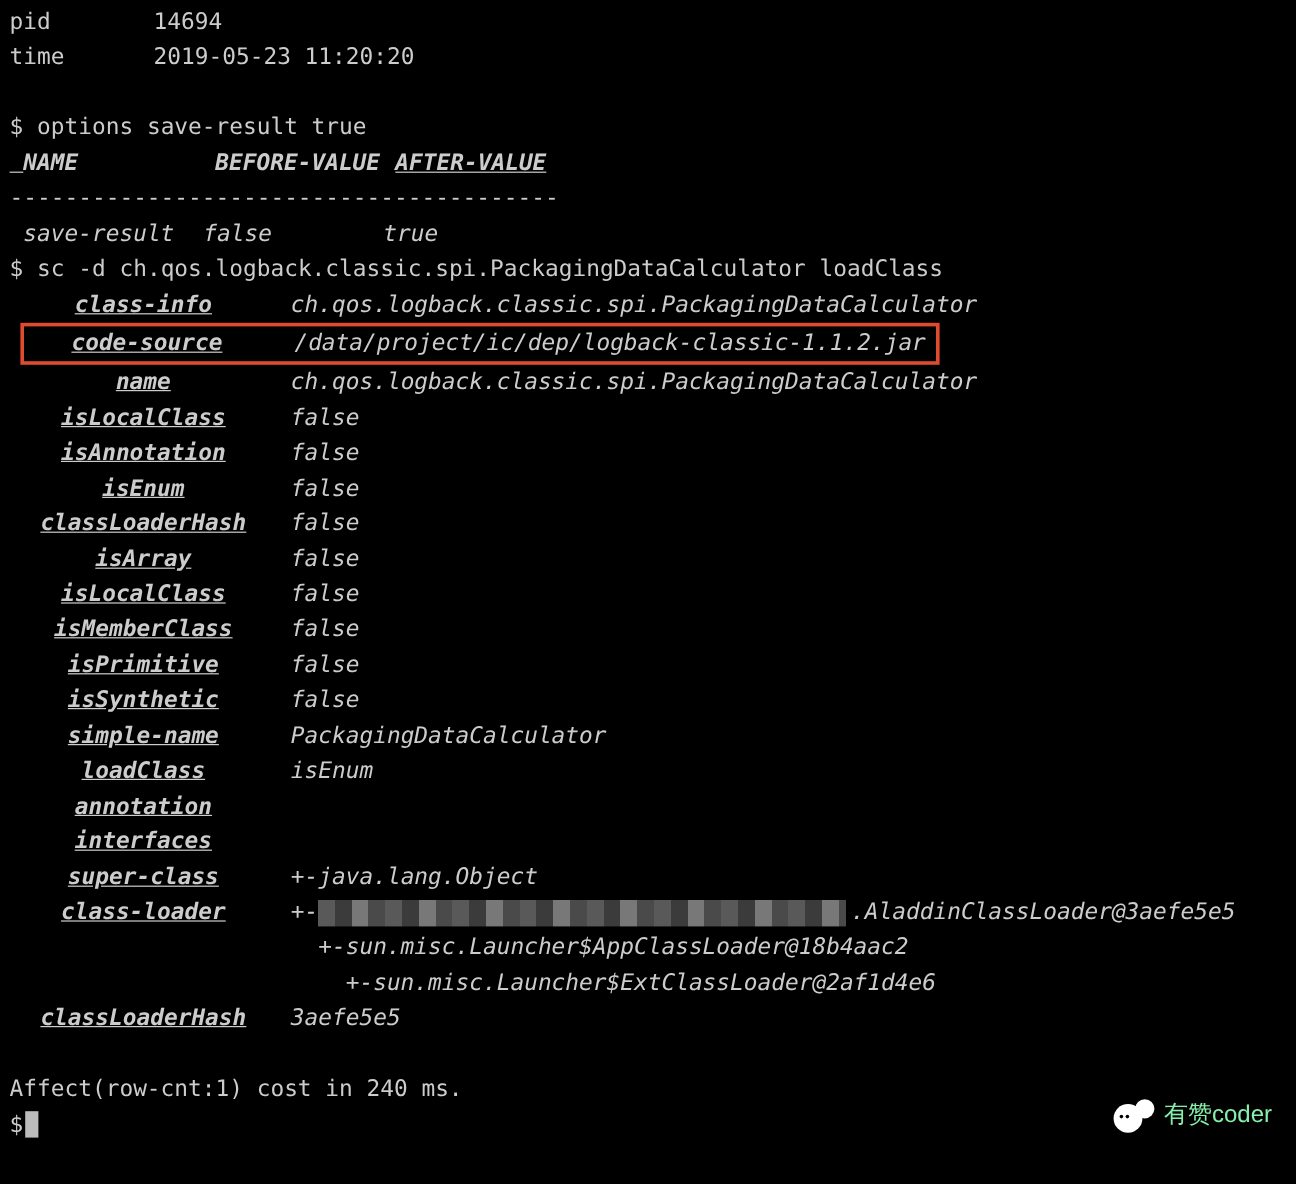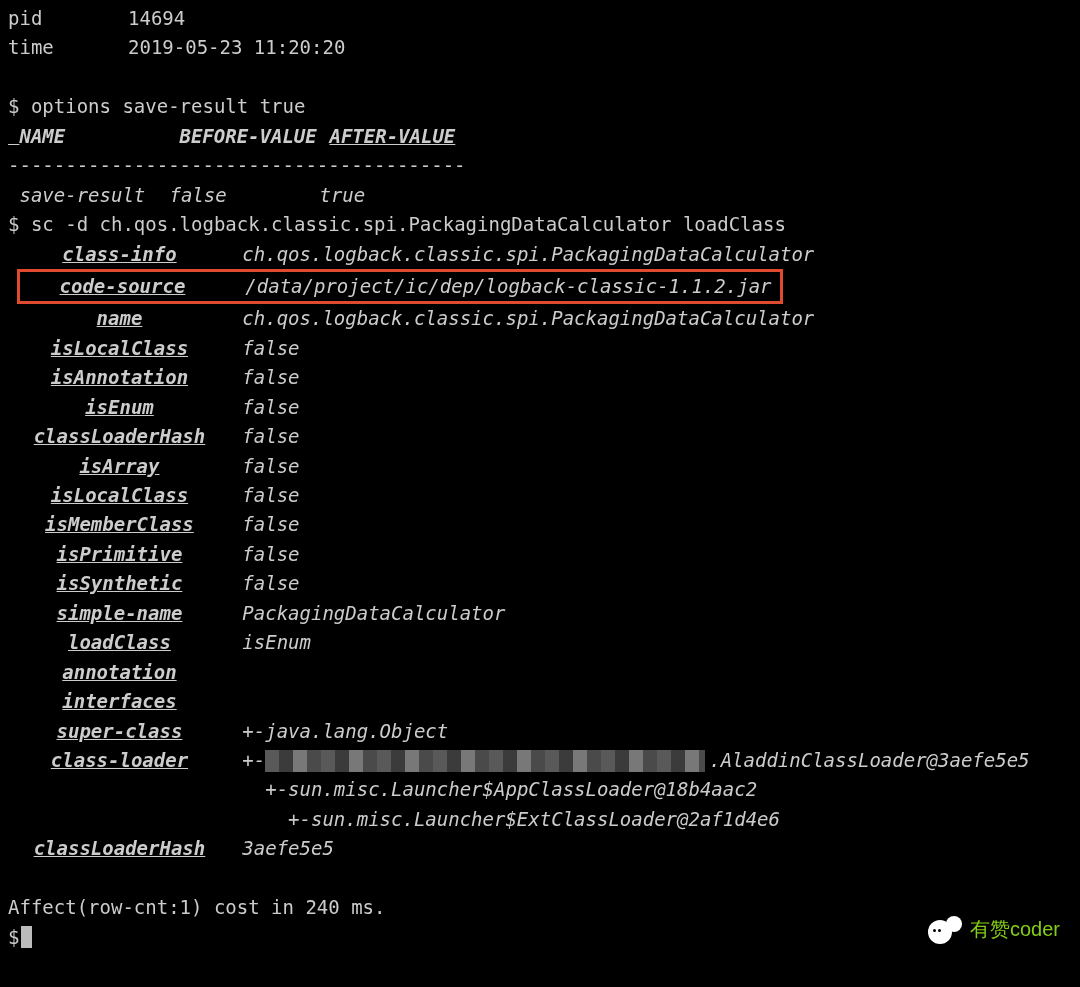--- a/index.html
+++ b/index.html
@@ -46,21 +46,21 @@
     filter: blur(0.3px) contrast(0.9);
     margin-right: 4px;
   }
   .watermark {
     position: absolute;
     right: 20px;
     bottom: 42px;
     display: flex;
     align-items: center;
     gap: 8px;
-    color: #84cc16;
+    color: #86efac;
     font-family: "PingFang SC", "Microsoft YaHei", sans-serif;
     font-size: 20px;
   }
   .wm-icon {
     position: relative;
     width: 34px;
     height: 28px;
   }
   .bubble {
     position: absolute;

